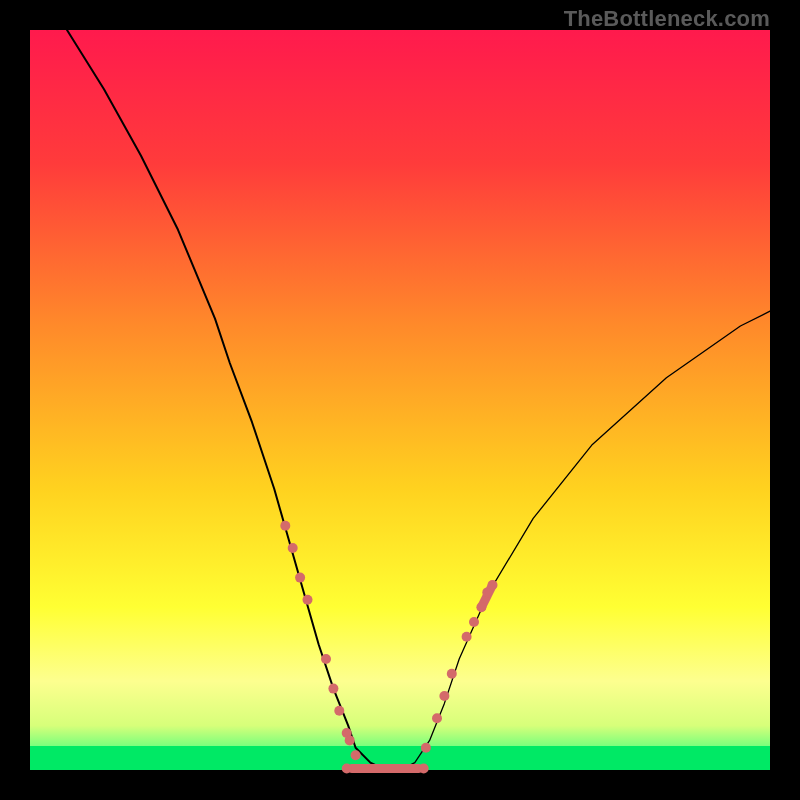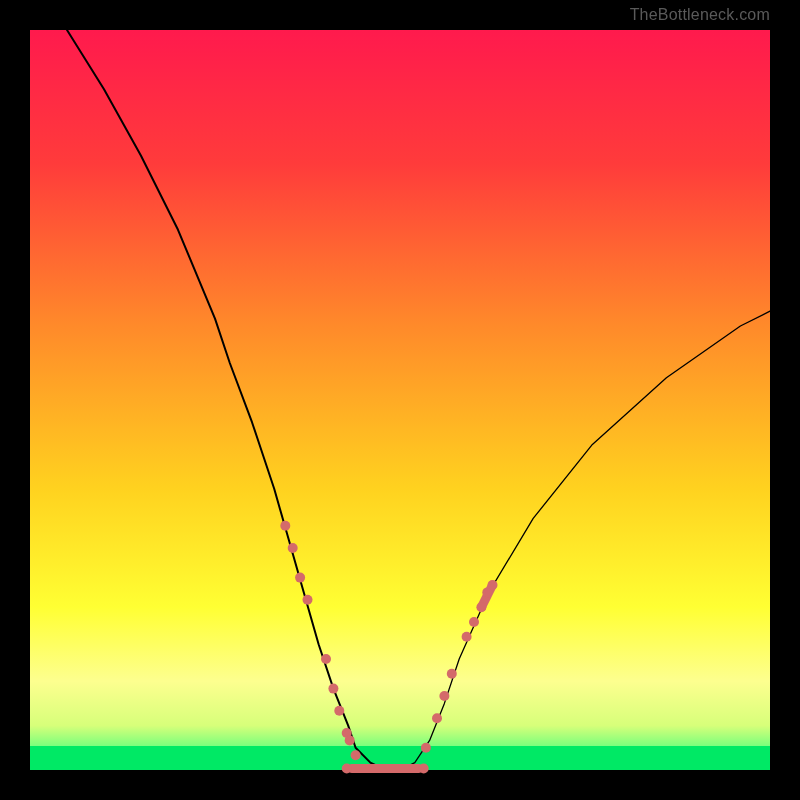--- a/index.html
+++ b/index.html
@@ -23,22 +23,22 @@
     left: 30px;
     width: 740px;
     height: 740px;
     
   }
   .watermark {
     position: absolute;
     top: 6px;
     right: 30px;
     color: #5a5a5a;
-    font-size: 16px;
-    font-weight: 400;
+    font-size: 22px;
+    font-weight: 700;
     letter-spacing: 0.2px;
   }
   svg.curve-layer {
     position: absolute;
     top: 30px;
     left: 30px;
     width: 740px;
     height: 740px;
     overflow: visible;
   }

